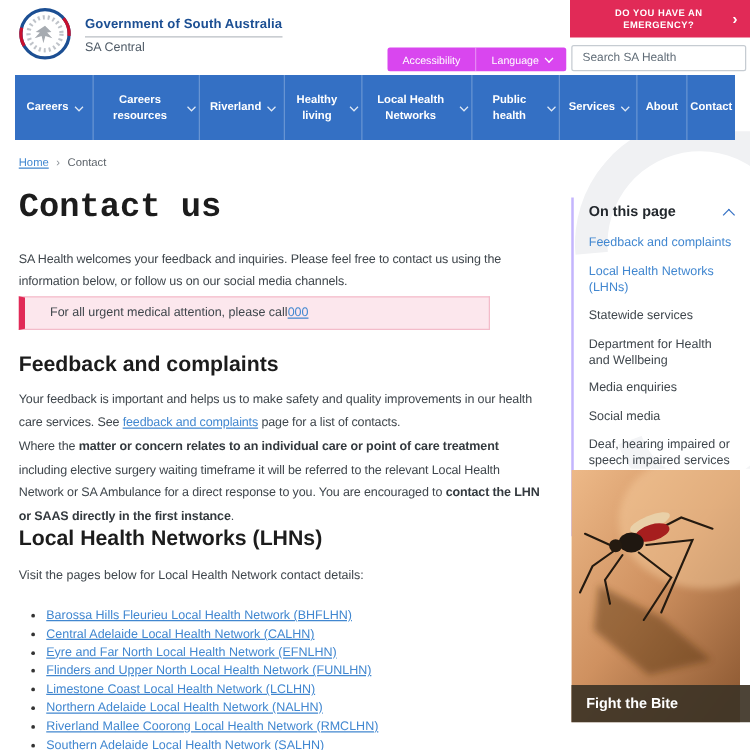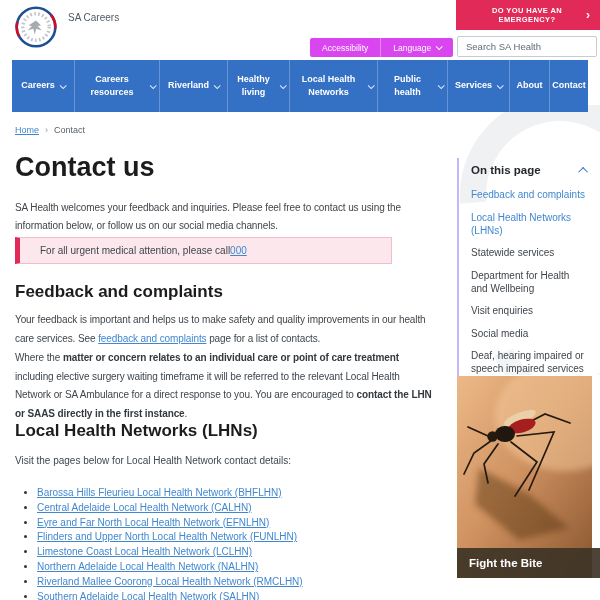--- a/index.html
+++ b/index.html
@@ -57,21 +57,21 @@
   .w-lhn{width:88px}.w-public{width:70px}.w-services{width:62px}.w-about{width:40px}.w-contact{width:38px}
 
   
   .breadcrumb { position:absolute; top:125px; left:15px; font-size:9px; color:#5a6168; z-index:2;
     display:flex; align-items:center; gap:6px; }
   .bc-home { color:#4187d0; text-decoration:underline; cursor:pointer; }
   .bc-sep { color:#8a9097; }
 
   
   .main { position:absolute; top:0; left:15px; width:421px; z-index:2; }
-  .page-title { position:absolute; top:152px; left:0; font-size:27px; font-weight:bold; color:#1c1c1c; }
+  .page-title { position:absolute; top:152px; left:0; font-size:27px; font-weight:bold; color:#1c1c1c;font-family:Liberation Mono, monospace; }
   .intro { position:absolute; top:199px; left:0; width:421px; font-size:10px; color:#3f464c;
     line-height:1.75; letter-spacing:-0.1px; }
   .alert { position:absolute; top:237px; left:0; width:377px; height:27px;
     background:#fce7ed; border:1px solid #f3bcca; border-left:5px solid #e12a57;
     display:flex; align-items:center; padding-left:20px; font-size:10px; color:#3f464c; }
   .alert a, .inline-link { color:#4187d0; text-decoration:underline; cursor:pointer; }
   .h2 { font-size:17px; font-weight:bold; color:#1c1c1c; position:absolute; left:0; }
   .h2-feedback { top:282px; }
   .para { position:absolute; left:0; width:421px; font-size:10px; color:#3f464c;
     line-height:1.85; letter-spacing:-0.1px; }
@@ -116,21 +116,22 @@
 <div class="header">
   <div class="logo-wrap">
     <svg class="crest" viewBox="0 0 44 44">
       <circle cx="22" cy="22" r="19.3" fill="#fff" stroke="#1c4f93" stroke-width="2.6"></circle>
       <circle cx="22" cy="22" r="19.3" fill="none" stroke="#c8102e" stroke-width="2.6" stroke-dasharray="15 106" transform="rotate(150 22 22)"></circle>
       <circle cx="22" cy="22" r="19.3" fill="none" stroke="#c8102e" stroke-width="2.6" stroke-dasharray="15 106" transform="rotate(-40 22 22)"></circle>
       <circle cx="22" cy="22" r="13.2" fill="none" stroke="#b4b9bf" stroke-width="3.4" stroke-dasharray="1.6 2.4" opacity="0.85"></circle>
       <path d="M22 15.5 l-7.5 5 3.4 .4 -4.2 4.6 5.6-1.8 1.4 5.8 1.6-5.8 5.6 1.8 -4.2-4.6 3.4-.4 z" fill="#a6abb1"></path>
     </svg>
     <div class="title-block">
-      <div class="site-subtitle">SA Careers</div>
+      <div class="site-title">Government of South Australia</div>
+      <div class="site-subtitle">SA Central</div>
     </div>
   </div>
 
   <button class="emergency-btn">
     <span class="emergency-label">DO YOU HAVE AN EMERGENCY?</span>
     <span class="emergency-chev">›</span>
   </button>
 
   <div class="util-bar">
     <button class="util-btn">
@@ -225,21 +226,21 @@
 
 <aside class="sidebar">
   <div class="sb-head">
     <span class="sb-title">On this page</span>
     <span class="chev-up"></span>
   </div>
   <div class="sb-item active">Feedback and complaints</div>
   <div class="sb-item active">Local Health Networks (LHNs)</div>
   <div class="sb-item">Statewide services</div>
   <div class="sb-item">Department for Health and Wellbeing</div>
-  <div class="sb-item">Visit enquiries</div>
+  <div class="sb-item">Media enquiries</div>
   <div class="sb-item">Social media</div>
   <div class="sb-item">Deaf, hearing impaired or speech impaired services</div>
   <div class="sb-item">Translation service</div>
   <div class="sb-divider"></div>
 </aside>
 
 <div class="promo">
   <svg width="135" height="202" viewBox="0 0 135 202">
     <defs>
       <linearGradient id="skin" x1="0" y1="0" x2="0.9" y2="1">

